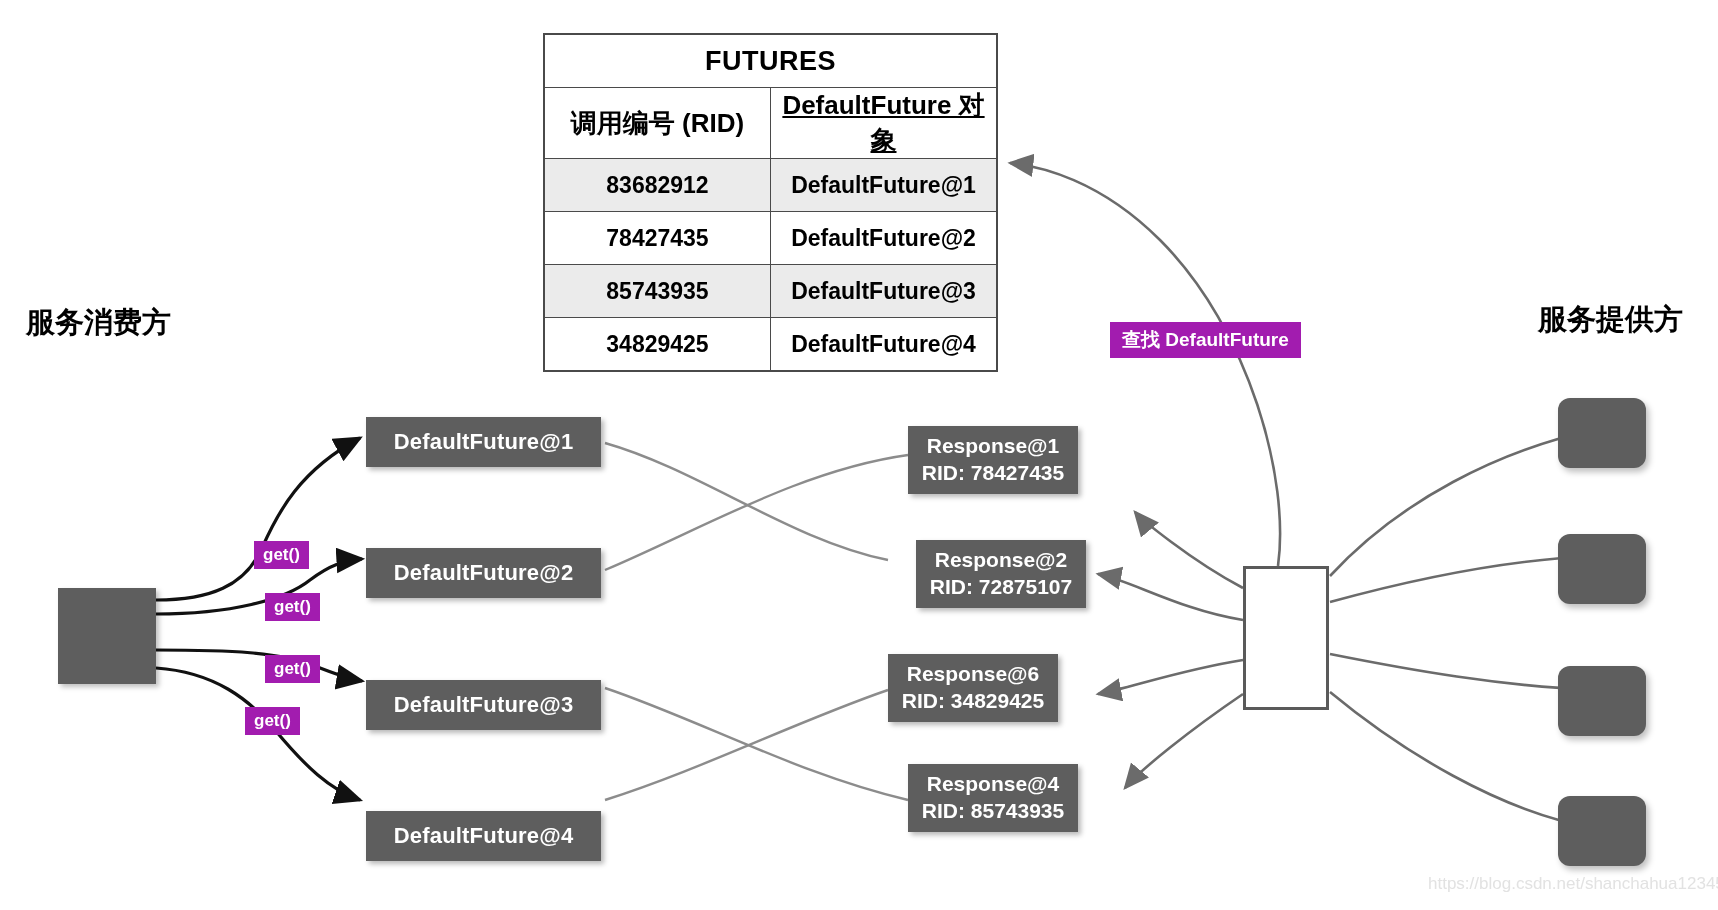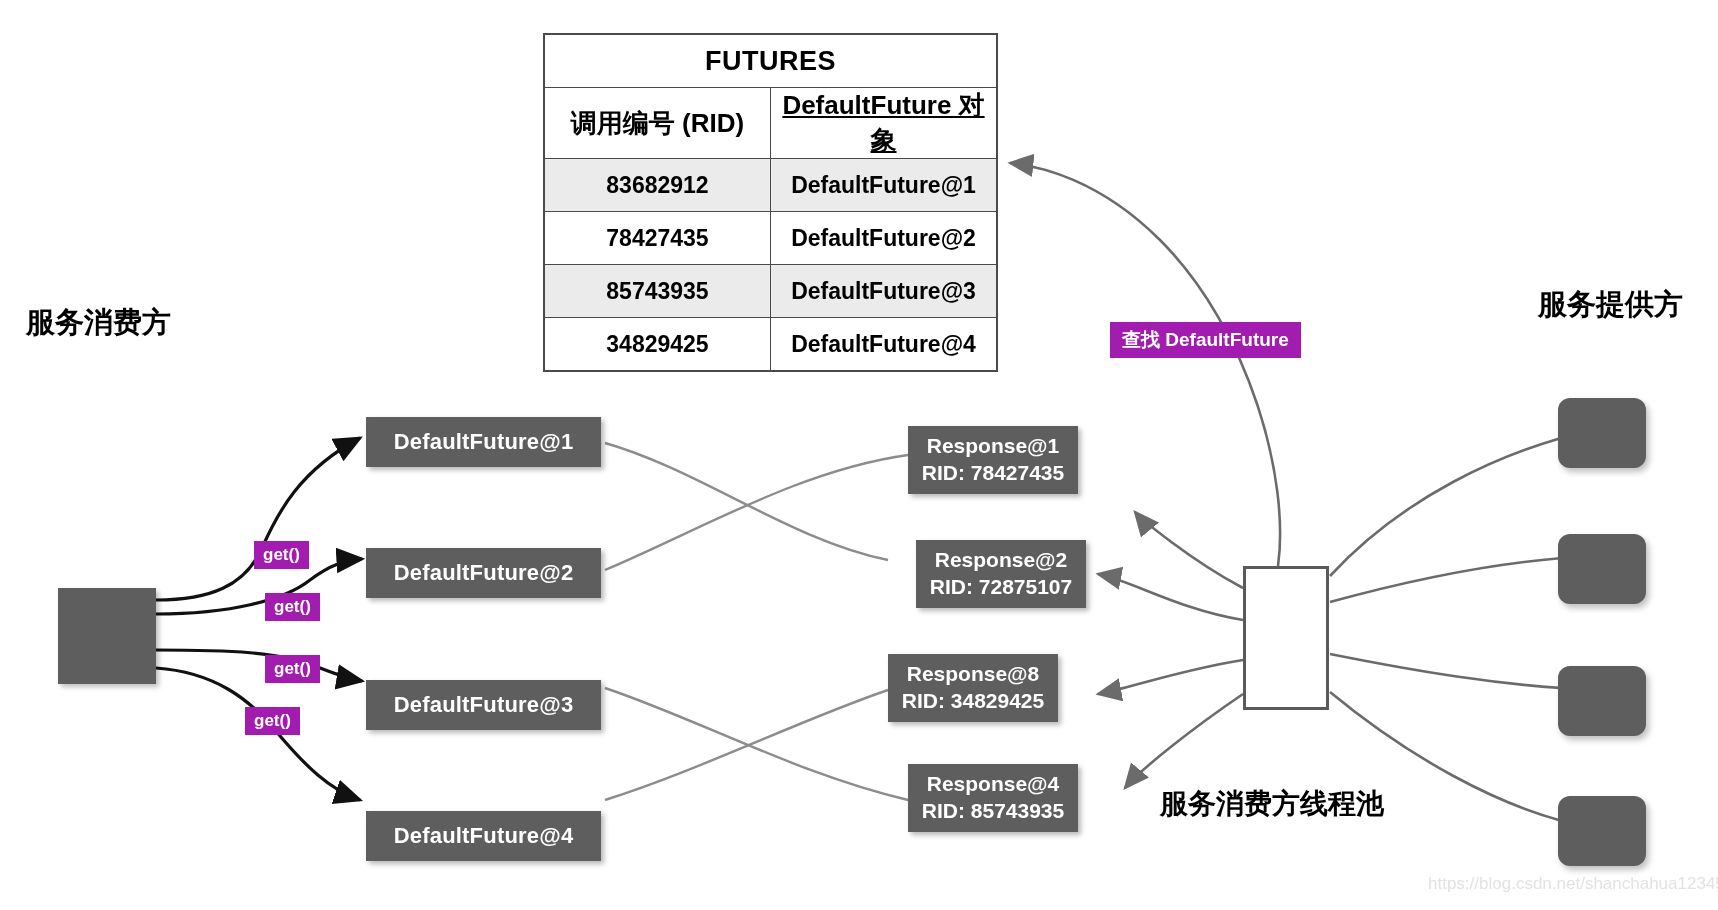--- a/index.html
+++ b/index.html
@@ -240,22 +240,21 @@
       </tr>
       <tr>
         <td class="ft-cell">34829425</td>
         <td class="ft-cell">DefaultFuture@4</td>
       </tr>
     </tbody>
       </table>
   </div>
 
   <div class="heading" style="left:26px; top:303px;">服务消费方</div>
-  <div class="heading" style="left:1538px; top:285px;">服务提供方</div>
-  <div class="heading heading-pool" style="left:1160px; top:785px;">服务消费方线程池</div>
+  <div class="heading" style="left:1538px; top:300px;">服务提供方</div>
 
   <div class="consumer-box"></div>
 
   <div class="badge" style="left:254px; top:541px;">get()</div>
   <div class="badge" style="left:265px; top:593px;">get()</div>
   <div class="badge" style="left:265px; top:655px;">get()</div>
   <div class="badge" style="left:245px; top:707px;">get()</div>
 
   <div class="dark-box future-box" style="left:366px; top:417px;">
     <span>DefaultFuture@1</span>
@@ -272,21 +271,21 @@
 
   <div class="dark-box response-box" style="left:908px; top:426px;">
     <span class="line">Response@1</span>
     <span class="line">RID: 78427435</span>
   </div>
   <div class="dark-box response-box" style="left:916px; top:540px;">
     <span class="line">Response@2</span>
     <span class="line">RID: 72875107</span>
   </div>
   <div class="dark-box response-box" style="left:888px; top:654px;">
-    <span class="line">Response@8</span>
+    <span class="line">Response@6</span>
     <span class="line">RID: 34829425</span>
   </div>
   <div class="dark-box response-box" style="left:908px; top:764px;">
     <span class="line">Response@4</span>
     <span class="line">RID: 85743935</span>
   </div>
 
   <div class="badge badge-lookup" style="left:1110px; top:322px;">查找 DefaultFuture</div>
 
   <div class="threadpool"></div>

